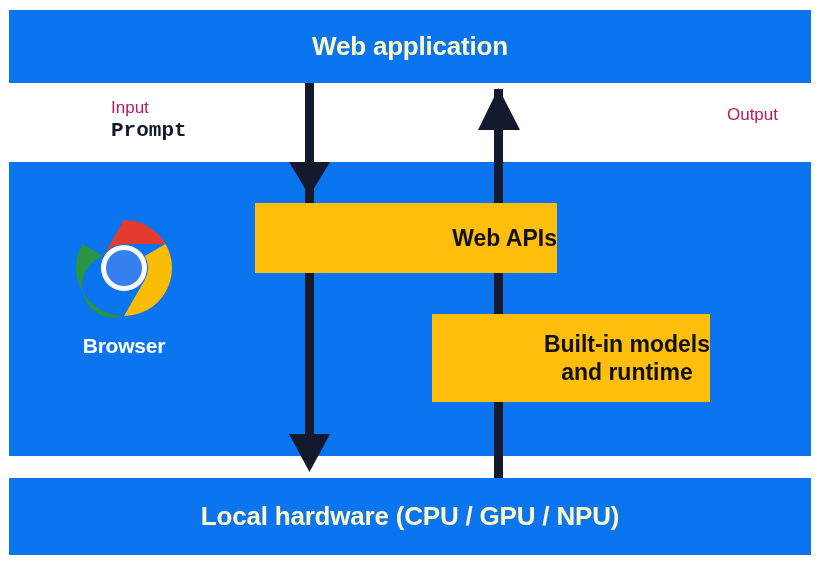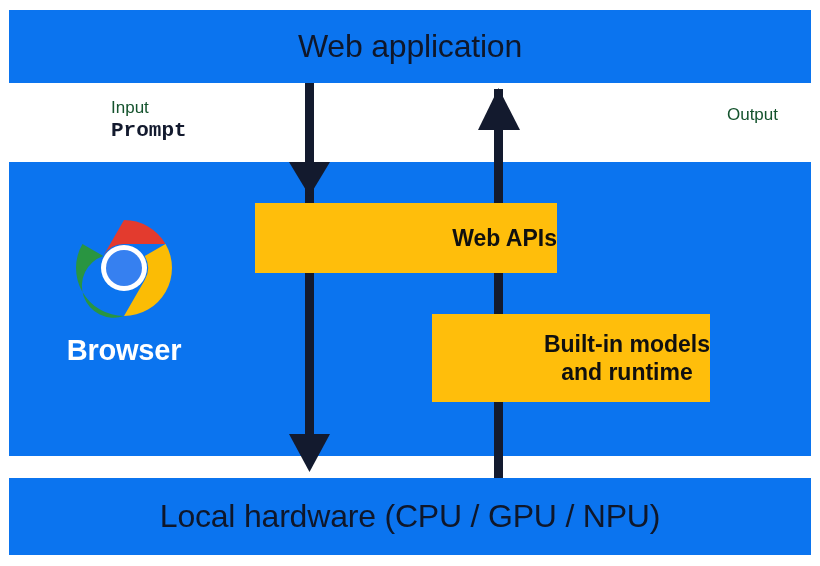--- a/index.html
+++ b/index.html
@@ -20,23 +20,23 @@
 
   
   .band {
     position: absolute;
     background: #0b74ef;
     display: flex;
     align-items: center;
     justify-content: center;
   }
   .band-label {
-    color: #0f172a;
-    font-weight: normal;
-    font-size: 32px;
+    color: #fef9c3;
+    font-weight: bold;
+    font-size: 26px;
     letter-spacing: -0.2px;
     white-space: nowrap;
   }
 
   #band-web-application {
     left: 9px;
     top: 10px;
     width: 802px;
     height: 73px;
     z-index: 2;
@@ -69,21 +69,21 @@
   #arrow-input-layer { z-index: 4; }
   #arrow-output-shaft-layer { z-index: 4; }
 
   
   .edge-note {
     position: absolute;
     z-index: 5;
     line-height: 1.18;
   }
   .edge-note .kind {
-    color: #14532d;
+    color: #be185d;
     font-size: 17px;
     font-weight: normal;
     display: block;
   }
   .edge-note .value {
     color: #131a2e;
     font-size: 21px;
     font-weight: bold;
     display: block;
     margin-top: 1px;
@@ -143,21 +143,21 @@
   #chrome-icon {
     width: 100px;
     height: 100px;
     display: block;
     margin: 0 auto;
   }
   #browser-label {
     display: block;
     margin-top: 16px;
     color: #ffffff;
-    font-size: 29px;
+    font-size: 21px;
     font-weight: bold;
     letter-spacing: -0.2px;
   }
 </style>
 </head>
 <body>
 
 <div id="stage">
 
   <div class="band" id="band-web-application">

